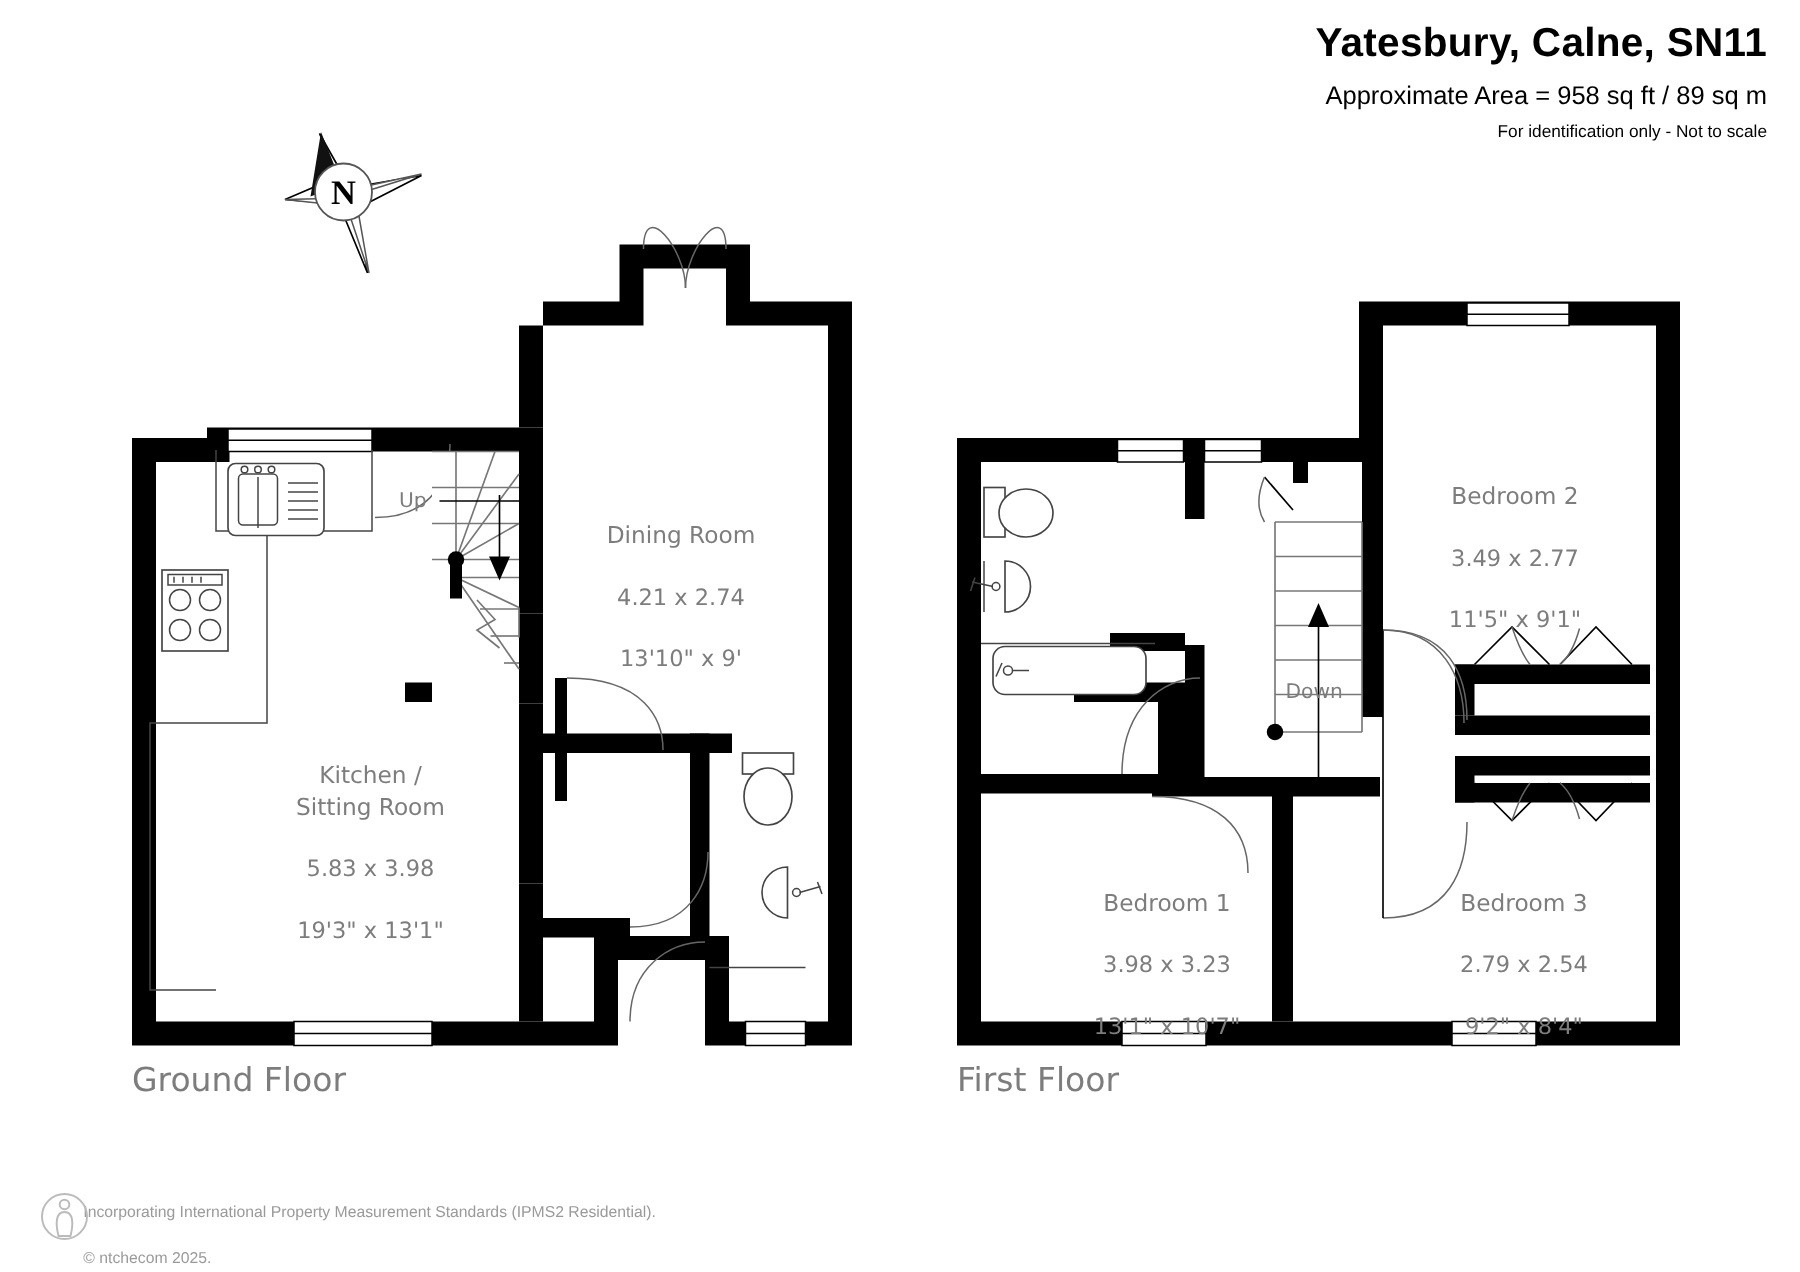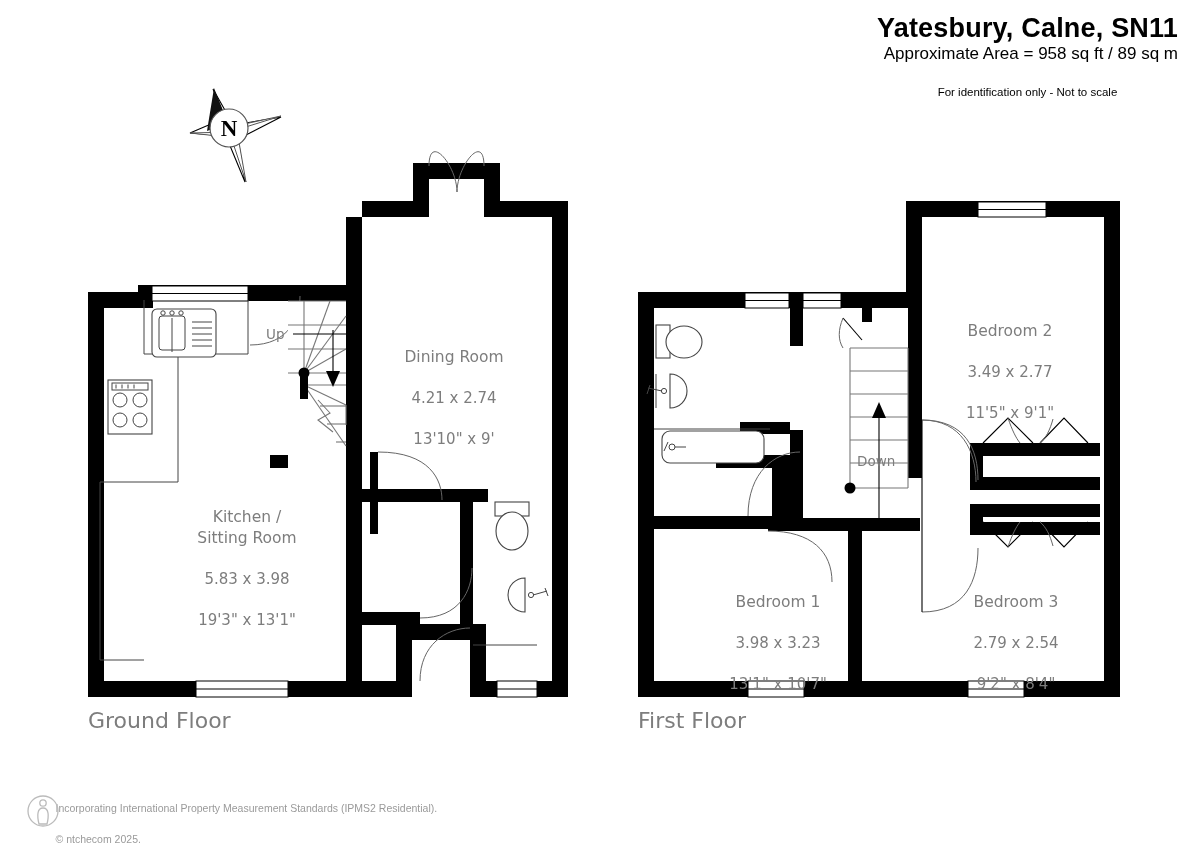--- a/index.html
+++ b/index.html
@@ -3,22 +3,22 @@
 <meta charset="utf-8">
 <style>
   html,body{margin:0;padding:0;background:#ffffff;}
   body{width:1200px;height:848px;position:relative;overflow:hidden;
        font-family:"DejaVu Sans","Liberation Sans",sans-serif;}
 
   
   .header{position:absolute;right:22px;top:14px;text-align:right;}
   .title{font-family:"Liberation Sans",sans-serif;font-weight:bold;font-size:27px;
          color:#000;letter-spacing:.2px;line-height:1.1;}
-  .area{font-family:"Liberation Sans",sans-serif;font-size:17px;color:#000;}
-  .ident{font-family:"Liberation Sans",sans-serif;font-size:11.5px;color:#000;margin-top:22px;text-align:center;}
+  .area{font-family:"Liberation Sans",sans-serif;font-size:17px;color:#000;margin-top:10px;}
+  .ident{font-family:"Liberation Sans",sans-serif;font-size:11.5px;color:#000;margin-top:8px;}
 
   
   .floor-label{position:absolute;font-size:22px;color:#7d7d7d;
                font-family:"DejaVu Sans",sans-serif;}
 
   
   .room{position:absolute;text-align:center;color:#7d7d7d;
         font-family:"DejaVu Sans",sans-serif;line-height:1.33;
         white-space:pre-line;}
   .room .nm{font-size:15.5px;display:block;}

